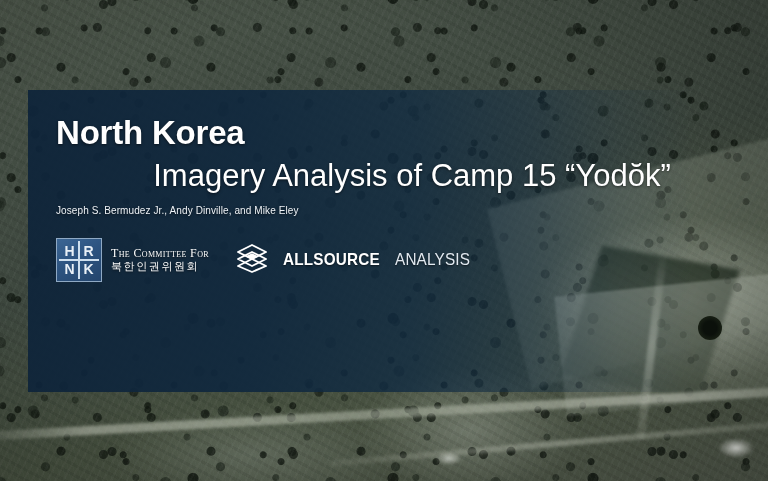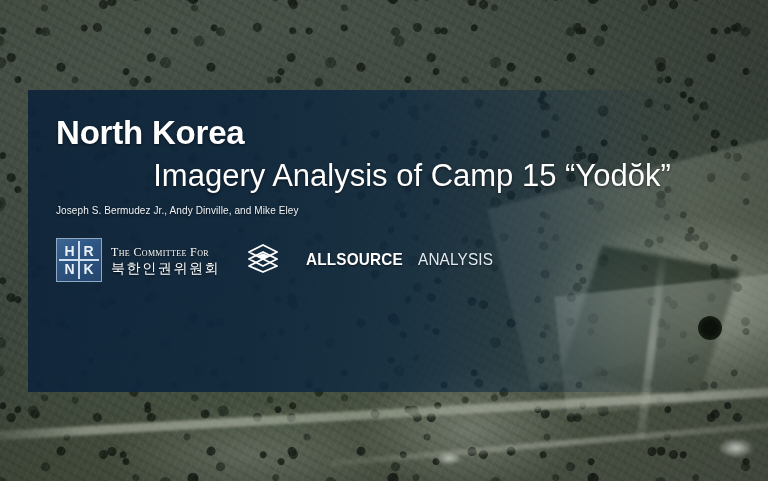--- a/index.html
+++ b/index.html
@@ -262,29 +262,29 @@
     font-size: 12px;
     letter-spacing: .35px;
     font-variant: small-caps;
     text-transform: capitalize;
     text-shadow: 0 1px 2px rgba(0,0,0,.6);
     white-space: nowrap;
   }
   .hrnk-kr {
     font-family: "DejaVu Sans", sans-serif;
     color: #ffffff;
-    font-size: 14px;
+    font-size: 11px;
     letter-spacing: 1.6px;
     text-shadow: 0 1px 2px rgba(0,0,0,.6);
     margin-top: 1px;
   }
   .asa {
     display: flex;
     align-items: center;
-    gap: 26px;
+    gap: 14px;
   }
   .asa-mark { flex: none; }
   .asa-word {
     display: flex;
     align-items: baseline;
     gap: 4px;
     text-shadow: 0 1px 2px rgba(0,0,0,.55);
   }
   .asa-a {
     color: #ffffff;

